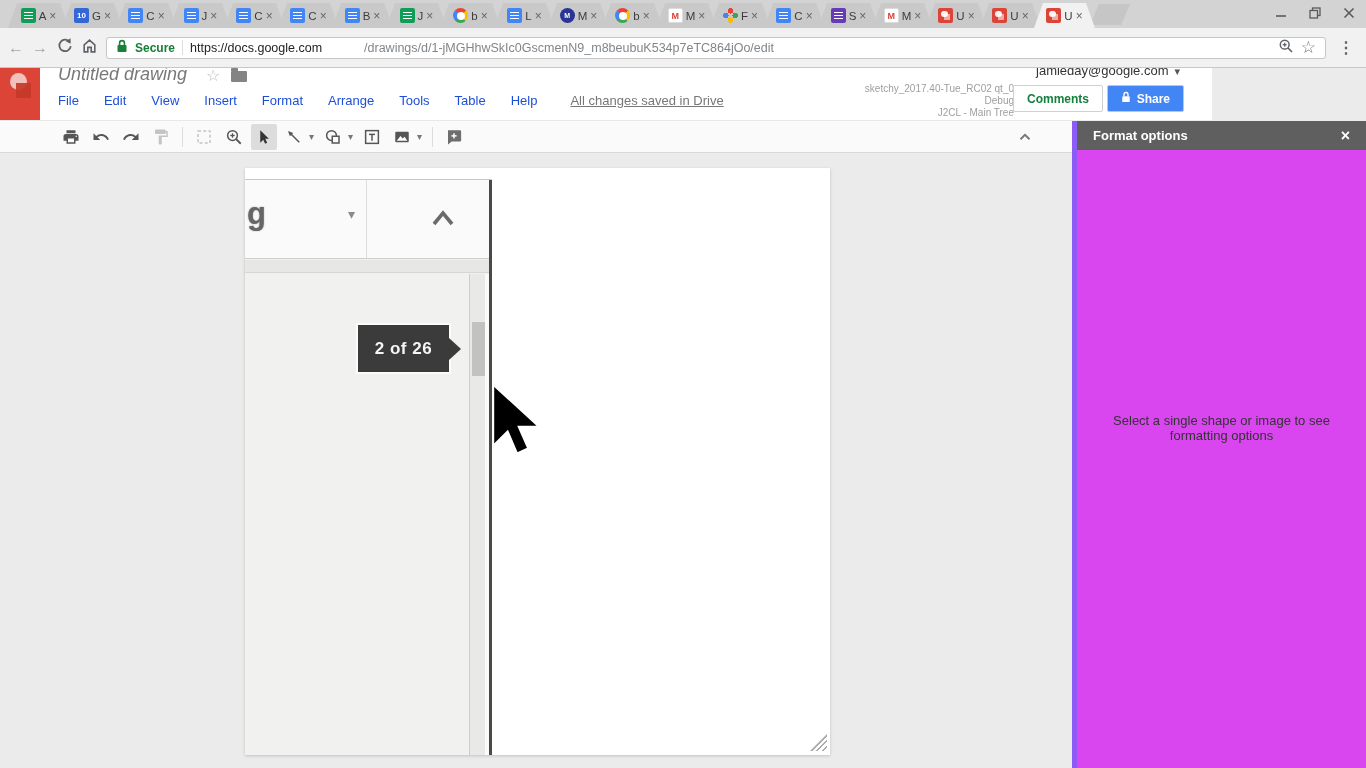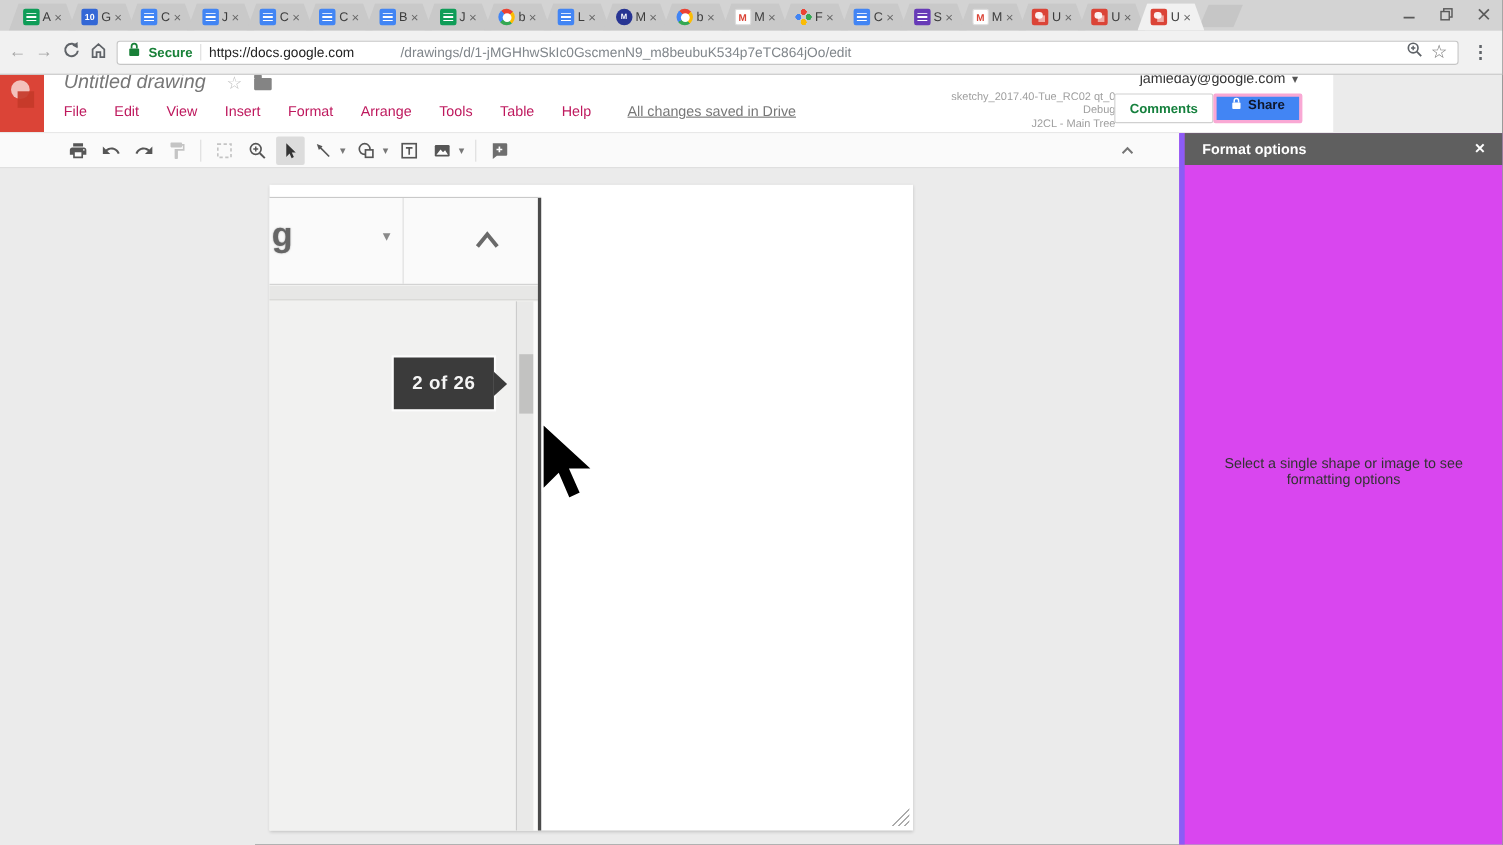--- a/index.html
+++ b/index.html
@@ -78,31 +78,31 @@
   .appheader { position:absolute; top:56px; left:0; width:1212px; height:64px; background:#fff; }
   .applogo { position:absolute; left:0; top:0; width:40px; height:64px; background:#db4437; }
   .applogo::before { content:""; position:absolute; left:10px; top:17px; width:17px; height:17px; border-radius:50%; background:#f3c1bb; }
   .applogo::after  { content:""; position:absolute; left:16px; top:27px; width:15px; height:15px; background:#c53929; opacity:.92; }
   .doc-title { position:absolute; left:58px; top:8px; font-size:18px; font-style:italic; color:#777; }
   .title-star { position:absolute; left:206px; top:10px; font-size:16px; color:#bdbdbd; }
   .title-star::before { content:"☆"; }
   .folder-ic { position:absolute; left:231px; top:15px; width:16px; height:11px; background:#848484; border-radius:1px; }
   .folder-ic::before { content:""; position:absolute; top:-3px; left:0; width:7px; height:3px; background:#848484; border-radius:1px 1px 0 0; }
   .menubar { position:absolute; left:58px; top:37px; display:flex; gap:25px; align-items:center; }
-  .menu-item { font-size:13px; color:#be185d; cursor:default; }
+  .menu-item { font-size:13px; color:#1d4ed8; cursor:default; }
   .save-status { font-size:13px; color:#777; text-decoration:underline; margin-left:8px; }
   .account { position:absolute; right:32px; top:7px; font-size:13px; color:#333; display:flex; gap:6px; align-items:center; }
   .caret-down::before { content:"▾"; color:#555; font-size:11px; }
   .debug-block { position:absolute; right:198px; top:27px; text-align:right; font-size:10px; color:#9e9e9e; line-height:12px; }
   .btn-comments { position:absolute; right:109px; top:29px; height:27px; padding:0 13px; background:#fff;
                   border:1px solid #d0d0d0; border-radius:2px; font-size:12px; font-weight:bold; color:#15803d;
                   display:flex; align-items:center; }
   .btn-share { position:absolute; right:28px; top:29px; height:27px; padding:0 13px; background:#4285f4;
-               border:3px solid #f9a8d4; border-radius:2px; font-size:12px; font-weight:bold; color:#0f172a;
-               display:flex; gap:6px; }
+               border:1px solid #f9a8d4; border-radius:2px; font-size:12px; font-weight:bold; color:#ffffff;
+               display:flex; align-items:center; gap:6px; }
 
   
   .toolbar { position:absolute; top:120px; left:0; width:1072px; height:33px; background:#fafafa;
              border-top:1px solid #e8e8e8; border-bottom:1px solid #d9d9d9;
              display:flex; align-items:center; padding-left:58px; }
   .tbtn { width:26px; height:26px; display:flex; align-items:center; justify-content:center; border-radius:2px; margin-right:4px; }
   .tbtn.active { background:#dcdcdc; }
   .tb-caret { font-size:10px; color:#777; margin:0 6px 0 -2px; }
   .tb-caret::before { content:"▾"; }
   .tb-sep { width:1px; height:20px; background:#ddd; margin:0 8px 0 4px; }

